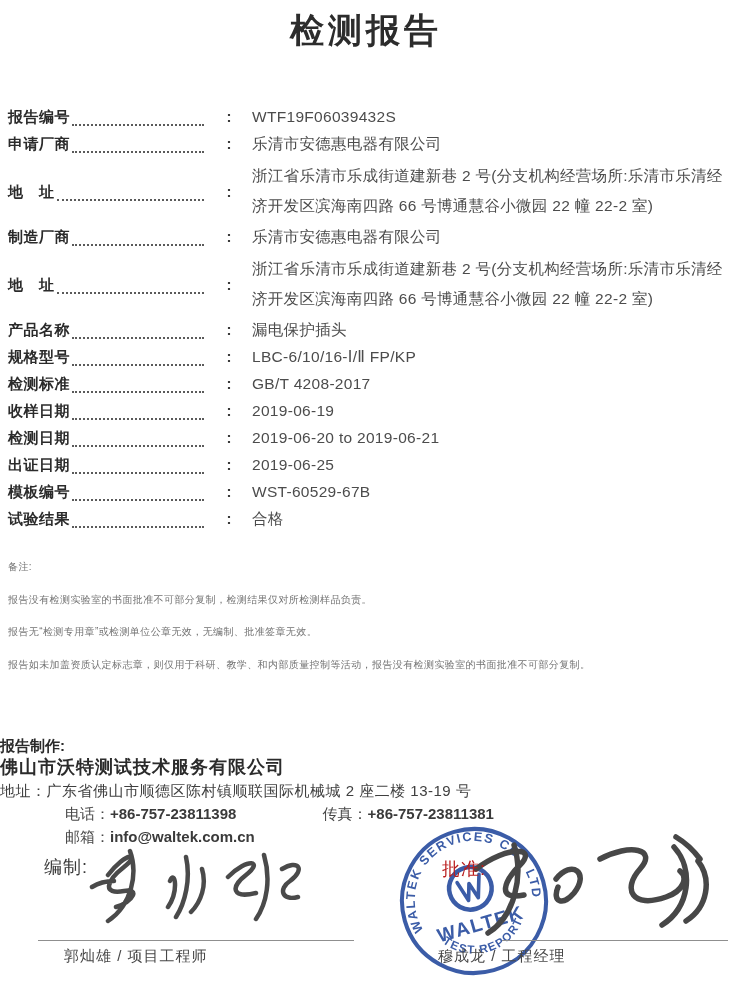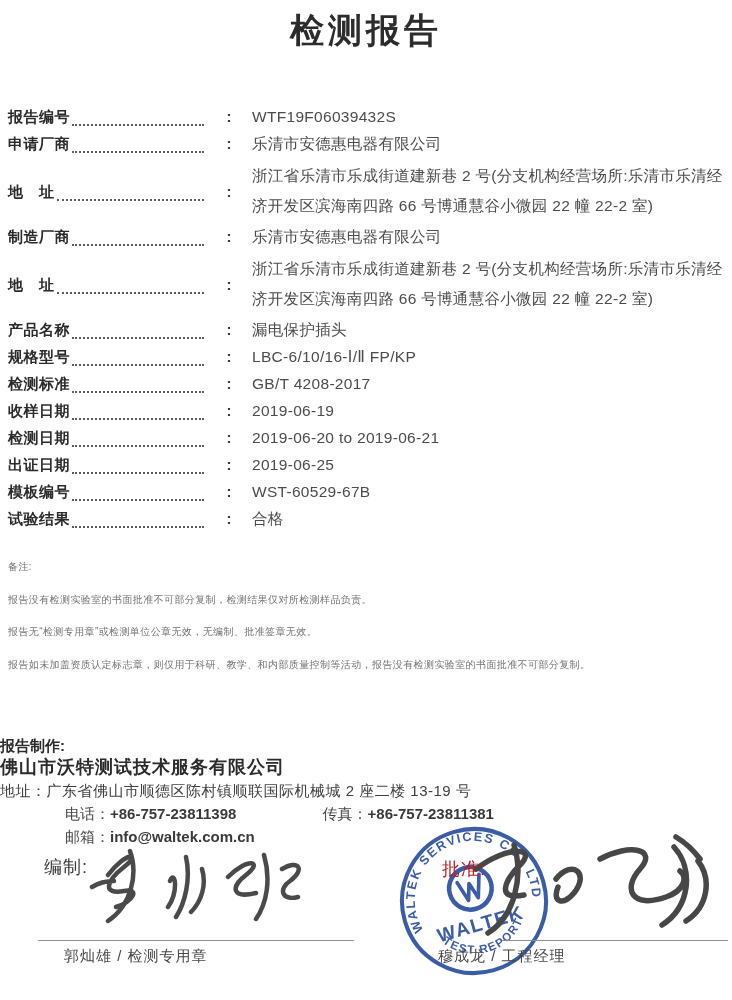--- a/index.html
+++ b/index.html
@@ -186,21 +186,21 @@
       <span class="seg"><span>邮箱：</span><span class="val">info@waltek.com.cn</span></span>
     </div>
   </div>
 
   <div class="sig-left">
     <span class="sig-label">编制:</span>
     <svg class="sig-svg" width="235" height="88" viewBox="0 0 235 88">
       <path fill="none" stroke="#4a4a4a" stroke-width="4.5" stroke-linecap="round" stroke-linejoin="round" d="M30,30 C48,6 64,8 46,22 C28,36 24,50 46,46 C62,43 56,56 38,62 M52,6 C60,28 54,60 30,76 M14,42 C22,37 30,36 36,36 M92,36 C97,24 101,46 90,62 M108,12 C113,34 107,58 98,72 M124,24 C129,40 123,57 113,67 M150,32 C170,12 186,16 168,30 C152,42 154,54 178,48 M186,10 C193,34 189,58 178,74 M204,24 C220,14 228,24 212,36 C200,44 204,56 220,52"></path>
     </svg>
     <div class="sig-line"></div>
-    <div class="sig-name">郭灿雄 / 检测专用章</div>
+    <div class="sig-name">郭灿雄 / 项目工程师</div>
   </div>
 
   <div class="sig-right">
     <svg class="stamp-svg" viewBox="0 0 150 150">
       <defs>
         <path id="arcTop" d="M 20,92 A 58,58 0 1 1 130,92"></path>
         <path id="arcBot" d="M 30,100 A 51,51 0 0 0 120,100"></path>
       </defs>
       <circle cx="75" cy="75" r="71" fill="none" stroke="#2b4fa0" stroke-width="4"></circle>
       <text font-size="12.5" font-weight="bold" fill="#2b4fa0" letter-spacing="1.6" font-family="Liberation Sans, sans-serif">

